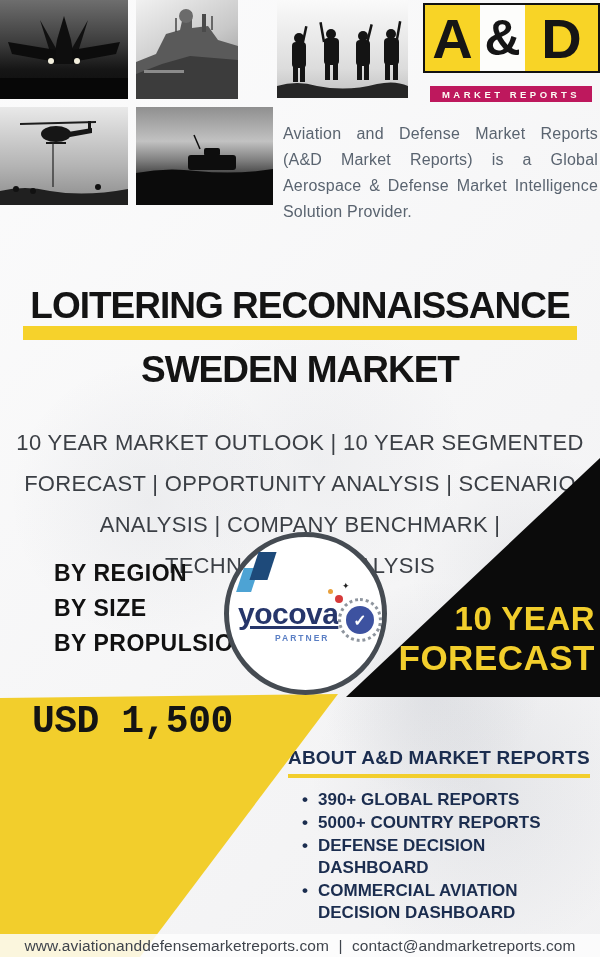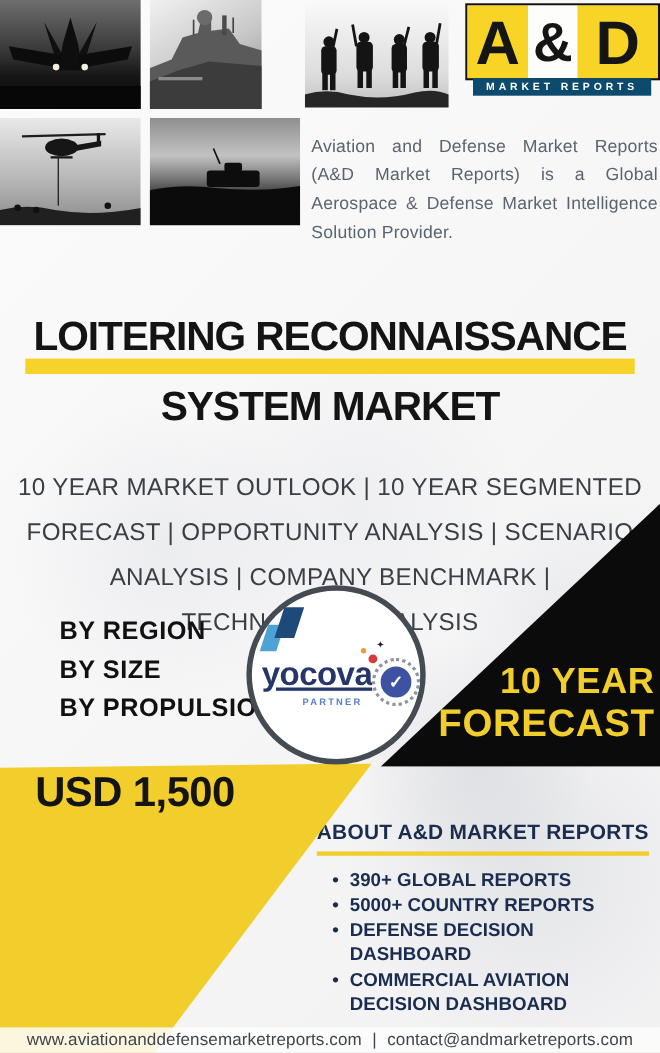--- a/index.html
+++ b/index.html
@@ -31,22 +31,22 @@
   .logo-panels{
     position:absolute;left:423px;top:3px;width:177px;height:70px;
     display:flex;z-index:2;border:2px solid #121212;box-sizing:border-box;
   }
   .logo-cell{display:flex;align-items:center;justify-content:center;
     font-weight:bold;color:#151515;}
   .cell-a{width:55px;background:#F8D426;font-size:56px;}
   .cell-amp{width:45px;background:#FDFDFB;font-size:50px;}
   .cell-d{flex:1;background:#F8D426;font-size:56px;}
   .logo-bar{
-    position:absolute;left:430px;top:71px;width:162px;height:16px;
-    background:#0c4a6e;color:#fdfcf5;font-size:9.5px;font-weight:bold;
+    position:absolute;left:430px;top:86px;width:162px;height:16px;
+    background:#be185d;color:#fdfcf5;font-size:9.5px;font-weight:bold;
     letter-spacing:3.5px;text-align:center;line-height:17px;z-index:2;
   }
   
   .desc{
     position:absolute;left:283px;top:105px;width:315px;z-index:1;
     font-size:16px;line-height:26px;color:#5a6470;text-align:justify;
     letter-spacing:0.2px;
   }
   
   .title-line{position:absolute;left:0;width:600px;text-align:center;z-index:1;
@@ -101,21 +101,21 @@
   }
   .seal-inner{width:28px;height:28px;border-radius:50%;background:#3D52A0;
     color:#fff;font-size:16px;font-weight:bold;display:flex;align-items:center;
     justify-content:center;}
   
   .yellow-band{
     position:absolute;inset:0;z-index:2;background:#F2CE2C;
     clip-path:polygon(0px 698px,338px 694px,140px 957px,0px 957px);
   }
   .price{position:absolute;left:32px;top:700px;z-index:3;color:#141414;
-    font-size:38px;font-weight:800;letter-spacing:-0.5px;}
+    font-size:38px;font-weight:800;letter-spacing:-0.5px;font-family:Liberation Mono, monospace;}
   
   .about-heading{
     position:absolute;left:288px;top:747px;z-index:1;
     font-size:19px;font-weight:800;color:#1B2D4F;letter-spacing:0.2px;
     display:inline-block;border-bottom:4px solid #F2CE2C;padding-bottom:5px;
   }
   .about-list{position:absolute;left:300px;top:789px;width:272px;z-index:1;
     margin:0;padding:0;list-style:none;color:#1B2D4F;font-weight:800;
     font-size:17px;line-height:22px;}
   .about-list li{position:relative;padding-left:18px;margin-bottom:1px;}
@@ -272,21 +272,21 @@
     <div class="logo-cell cell-d">D</div>
   </div>
   <div class="logo-bar">MARKET REPORTS</div>
 
   <p class="desc">Aviation and Defense Market Reports (A&amp;D Market Reports) is a Global Aerospace &amp; Defense Market Intelligence Solution Provider.</p>
 
   <div class="title-line tl2">
     <span class="hl">LOITERING RECONNAISSANCE</span>
   </div>
   <div class="title-line tl3">
-    <span>SYSTEM MARKET</span>
+    <span>SWEDEN MARKET</span>
   </div>
 
   <div class="subtitle">
     <div>10 YEAR MARKET OUTLOOK | 10 YEAR SEGMENTED</div>
     <div>FORECAST | OPPORTUNITY ANALYSIS | SCENARIO</div>
     <div>ANALYSIS | COMPANY BENCHMARK |</div>
     <div>TECHNOLOGY ANALYSIS</div>
   </div>
 
   <div class="black-triangle"></div>

